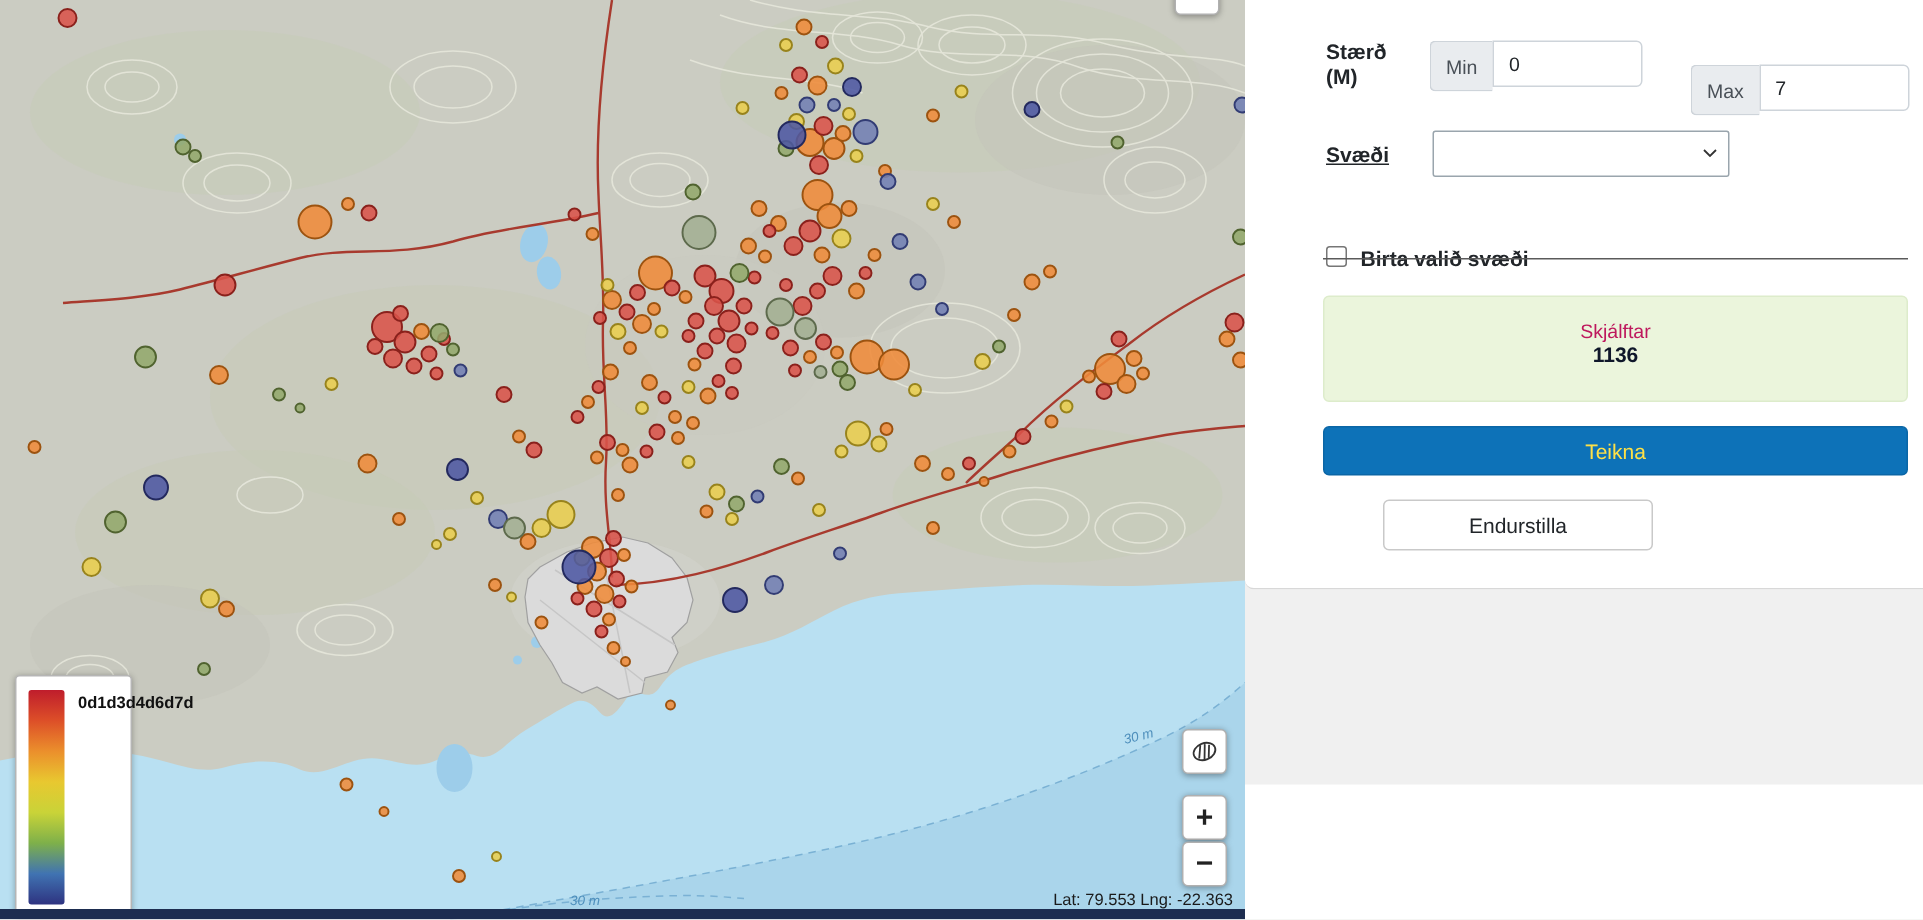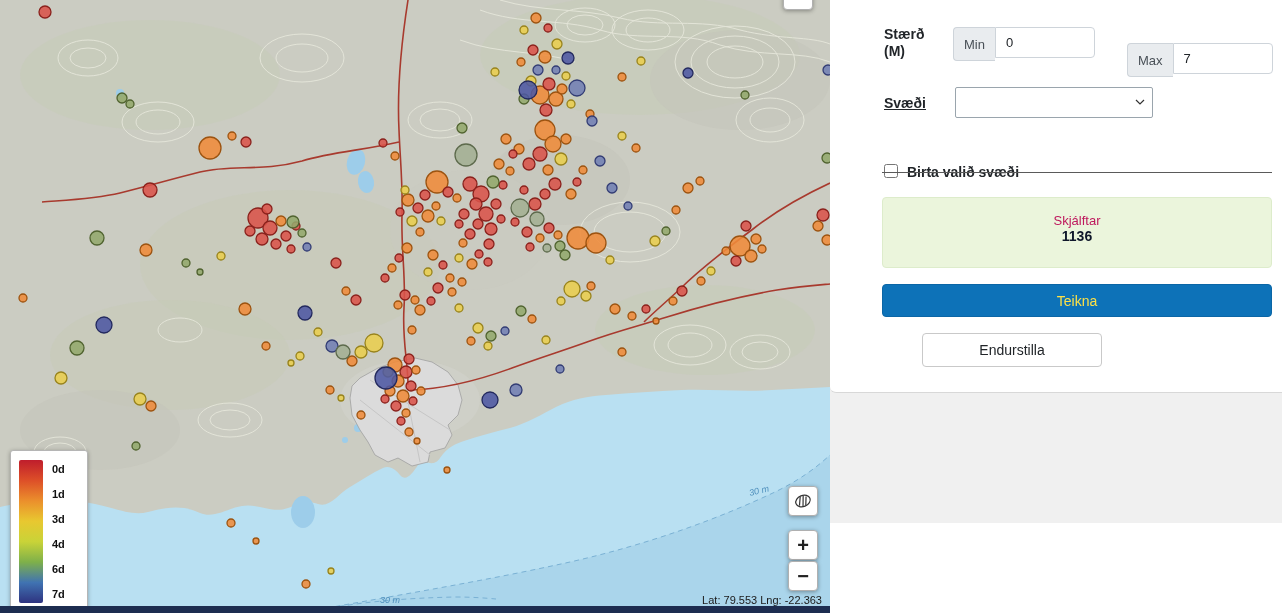--- a/index.html
+++ b/index.html
@@ -7,21 +7,21 @@
   .app { position:relative; width:1282px; height:613px; overflow:hidden; background:#fff; }
 
   
   .map { position:absolute; left:0; top:0; width:830px; height:613px; overflow:hidden; background:#cbccc2; }
   .map svg.base { display:block; }
 
   .legend { position:absolute; left:10px; top:450px; bottom:0; width:78px; background:#fff;
             border:1px solid #b5b5b5; border-radius:3px; padding:9px 8px; display:flex; gap:9px;
             box-shadow:0 1px 4px rgba(0,0,0,.3); }
   .legend-bar { flex:0 0 24px; width:24px; border-radius:2px; }
-  .legend-labels { display:flex; flex-direction:column; justify-content:space-between;
+  .legend-labels { display:flex; flex-direction:row; justify-content:space-between;
                    padding:3px 0; font-size:11px; font-weight:700; color:#111; }
 
   .map-btn { position:absolute; left:788px; width:30px; height:30px; background:#fff;
              border:1px solid #b0b0b0; border-radius:4px; box-shadow:0 1px 4px rgba(0,0,0,.35);
              display:flex; align-items:center; justify-content:center; padding:0;
              font-family:inherit; cursor:pointer; }
   .map-btn.partial { left:783px; top:-9px; height:19px; }
   .map-btn.draw { top:486px; }
   .map-btn.zoomin  { top:530px; font-size:20px; font-weight:700; color:#222; }
   .map-btn.zoomout { top:561px; font-size:20px; font-weight:700; color:#222; }

